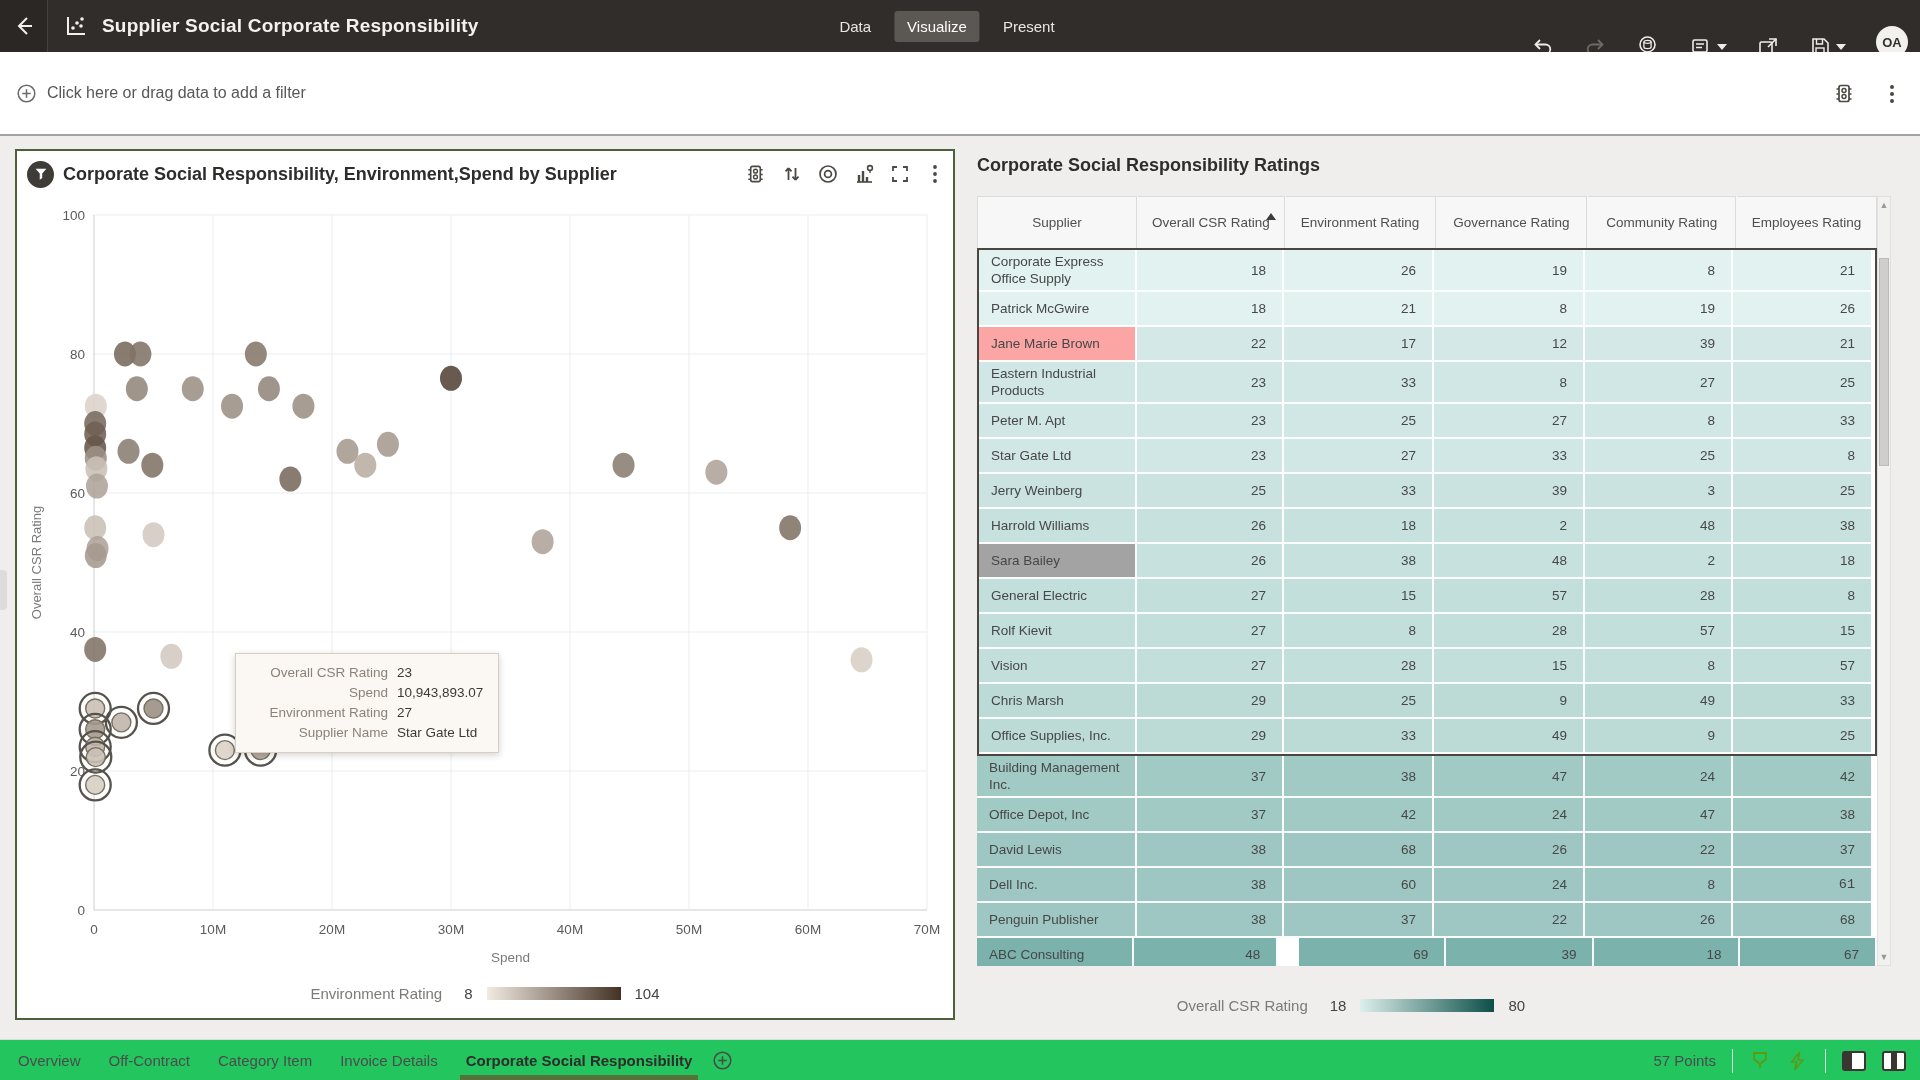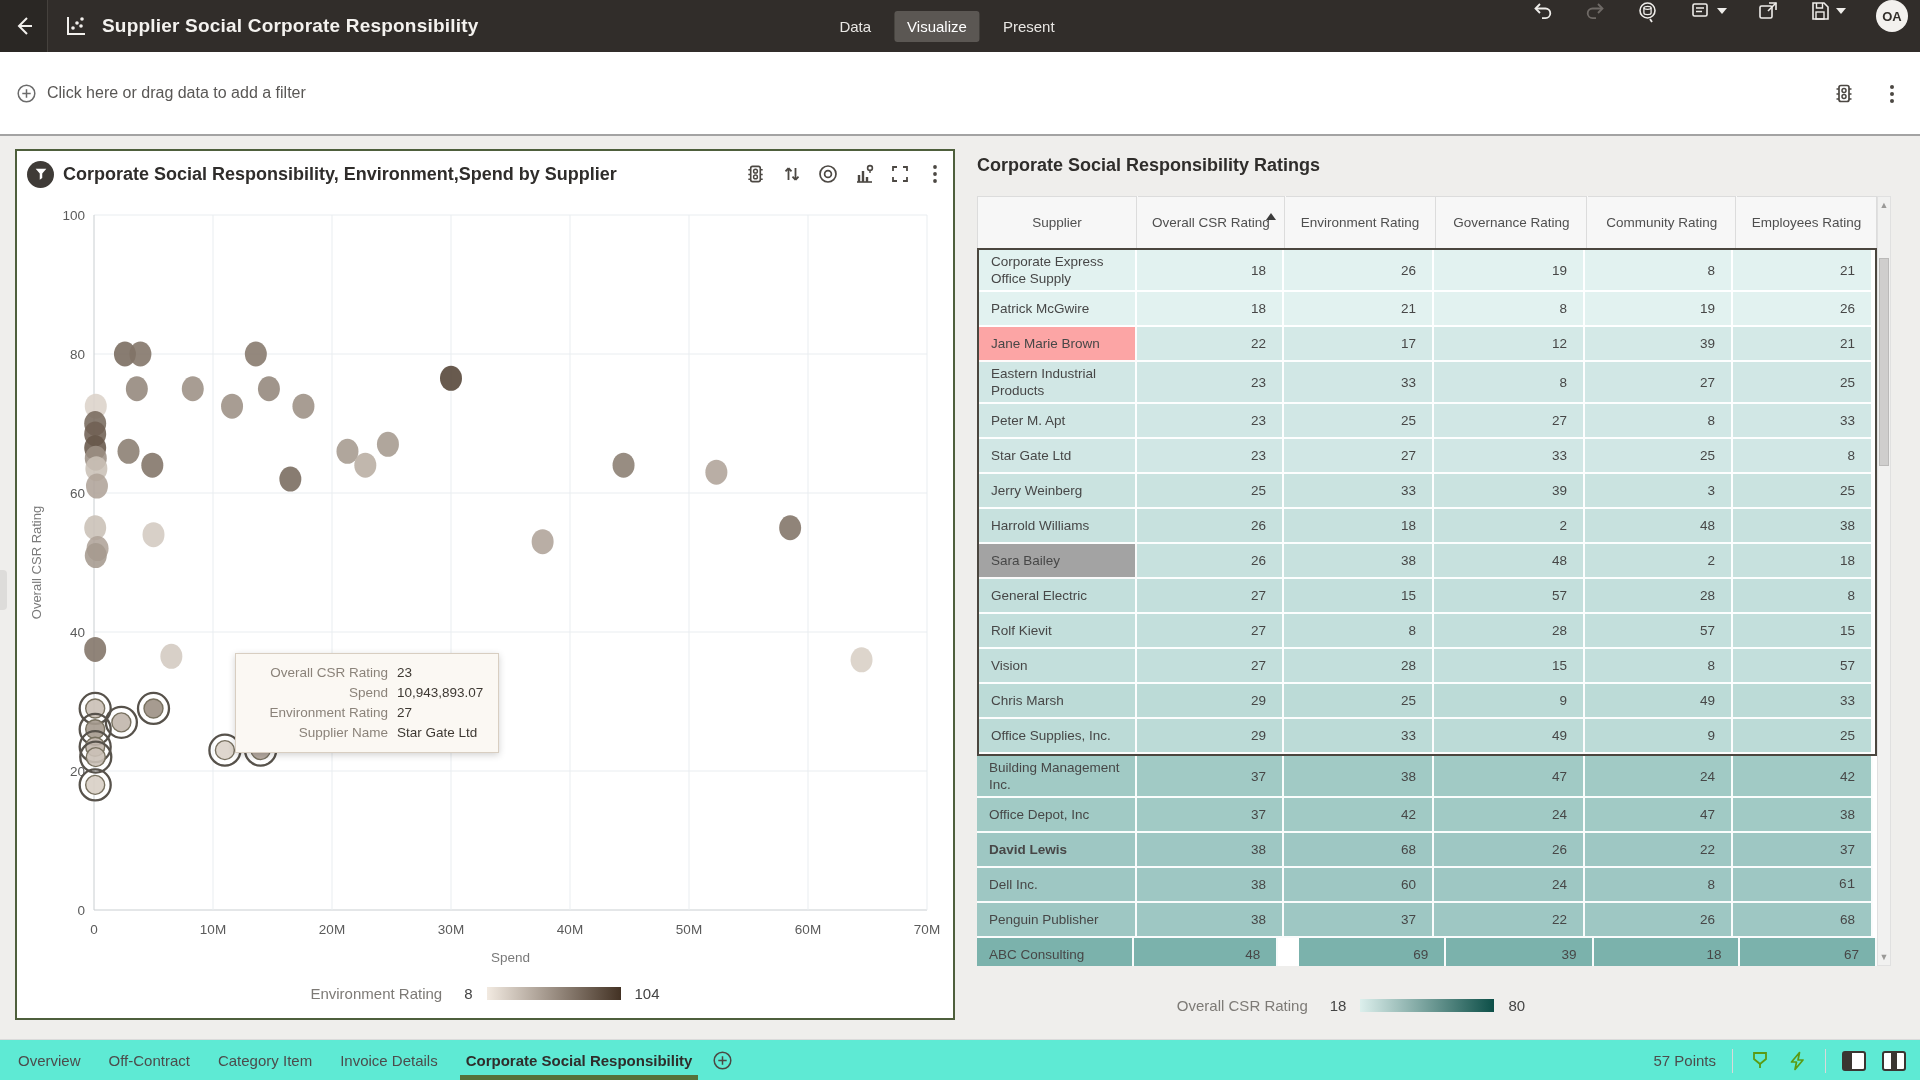--- a/index.html
+++ b/index.html
@@ -7,21 +7,21 @@
   body { font-family:"Liberation Sans", sans-serif; background:#efeeec; position:relative; color:#4c4c4c; }
 
   
   .topbar { position:absolute; left:0; top:0; width:1920px; height:52px; background:#312d2a; display:flex; align-items:center; }
   .topbar .back-strip { width:48px; height:52px; background:#2a2724; border-right:1px solid #45413d; display:flex; align-items:center; justify-content:center; cursor:pointer; }
   .topbar .logo-wrap { display:flex; align-items:center; margin-left:16px; }
   .topbar .title { color:#f4f2ef; font-size:19px; font-weight:bold; margin-left:14px; letter-spacing:.2px; }
   .modes { position:absolute; left:947px; top:0; height:52px; transform:translateX(-50%); display:flex; align-items:center; gap:10px; }
   .mode { color:#e9e7e4; font-size:15px; padding:7px 13px; border-radius:3px; cursor:pointer; }
   .mode.active { background:#5b5753; color:#fff; }
-  .top-icons { position:absolute; right:12px; top:0; height:58px; display:flex; align-items:flex-start; gap:30px; }
+  .top-icons { position:absolute; right:12px; top:0; height:58px; display:flex; align-items:flex-end; gap:30px; }
   .tico { display:flex; align-items:center; color:#efedea; cursor:pointer; }
   .tico.dim { color:#6f6a66; }
   .caret { width:0; height:0; border-left:5px solid transparent; border-right:5px solid transparent; border-top:6px solid #efedea; margin-left:5px; }
   .avatar { width:32px; height:32px; border-radius:50%; background:#f3f1ee; color:#332f2b; font-size:13px; font-weight:bold; display:flex; align-items:center; justify-content:center; }
 
   
   .filterbar { position:absolute; left:0; top:52px; width:1920px; height:84px; background:#ffffff; border-bottom:2px solid #a3a3a3; display:flex; align-items:center; }
   .filter-prompt { display:flex; align-items:center; gap:10px; margin-left:16px; color:#595755; font-size:16px; cursor:pointer; }
   .filter-icons { position:absolute; right:18px; top:0; height:84px; display:flex; align-items:center; gap:26px; color:#4c4843; }
   .filter-icons > * { cursor:pointer; }
@@ -62,21 +62,21 @@
   .sel-group { border:2px solid #4b463f; }
   .grid-row { display:flex; }
   .g-cell { border-right:2px solid rgba(255,255,255,.95); border-bottom:2px solid rgba(255,255,255,.95); font-size:13.5px; color:#474747; display:flex; align-items:center; min-height:35px; padding:3px 0; }
   .g-cell.name { padding-left:12px; padding-right:8px; line-height:17px; }
   .g-cell.num { justify-content:flex-end; padding-right:16px; }
   .vscroll { position:absolute; left:900px; top:41px; width:14px; height:770px; background:#f1f1f0; border:1px solid #e0e0e0; }
   .vthumb { position:absolute; left:1px; top:61px; width:10px; height:208px; background:#cfcecd; border:1px solid #bbbab9; cursor:grab; }
   .varrow { position:absolute; left:0; width:12px; height:14px; color:#9a9997; font-size:9px; display:flex; align-items:center; justify-content:center; cursor:pointer; }
 
   
-  .bottombar { position:absolute; left:0; top:1039px; width:1920px; height:41px; background:#5eead4; border-top:1px solid #dadada; display:flex; align-items:center; }
+  .bottombar { position:absolute; left:0; top:1039px; width:1920px; height:41px; background:#22c55e; border-top:1px solid #dadada; display:flex; align-items:center; }
   .btabs { display:flex; align-items:center; margin-left:4px; height:100%; }
   .btab { position:relative; height:100%; display:flex; align-items:center; padding:0 14px; font-size:15px; color:#4c4c4c; cursor:pointer; white-space:nowrap; }
   .btab.active { font-weight:bold; color:#2f2d2b; }
   .btab.active .under { position:absolute; left:8px; right:8px; bottom:0; height:5px; background:#56713a; }
   .add-canvas { margin-left:6px; color:#4c4843; cursor:pointer; display:flex; }
   .bb-right { position:absolute; right:14px; top:0; height:41px; display:flex; align-items:center; gap:16px; }
   .points-label { font-size:15px; color:#4c4c4c; }
   .vsep { width:1px; height:24px; background:#d9d9d9; }
   .green-ico { color:#5b9b13; display:flex; cursor:pointer; }
   .layout-ico { width:24px; height:20px; border:2px solid #3a3531; border-radius:3px; position:relative; background:#fff; cursor:pointer; }
@@ -471,21 +471,21 @@
             </div>
             <div class="grid-row">
               <div class="g-cell name" style="width: 160px; background: rgb(161, 202, 197);">Office Depot, Inc</div>
               <div class="g-cell num" style="width: 147px; background: rgb(161, 202, 197);">37</div>
               <div class="g-cell num" style="width: 150px; background: rgb(161, 202, 197);">42</div>
               <div class="g-cell num" style="width: 151px; background: rgb(161, 202, 197);">24</div>
               <div class="g-cell num" style="width: 148px; background: rgb(161, 202, 197);">47</div>
               <div class="g-cell num" style="width: 140px; background: rgb(161, 202, 197);">38</div>
             </div>
             <div class="grid-row">
-              <div class="g-cell name" style="width: 160px; background: rgb(158, 199, 195); font-weight: bold;">David Lewis</div>
+              <div class="g-cell name" style="width: 160px; background: rgb(158, 199, 195);">David Lewis</div>
               <div class="g-cell num" style="width: 147px; background: rgb(158, 199, 195);">38</div>
               <div class="g-cell num" style="width: 150px; background: rgb(158, 199, 195);">68</div>
               <div class="g-cell num" style="width: 151px; background: rgb(158, 199, 195);">26</div>
               <div class="g-cell num" style="width: 148px; background: rgb(158, 199, 195);">22</div>
               <div class="g-cell num" style="width: 140px; background: rgb(158, 199, 195);">37</div>
             </div>
             <div class="grid-row">
               <div class="g-cell name" style="width: 160px; background: rgb(158, 199, 195);">Dell Inc.</div>
               <div class="g-cell num" style="width: 147px; background: rgb(158, 199, 195);">38</div>
               <div class="g-cell num" style="width: 150px; background: rgb(158, 199, 195);">60</div>

